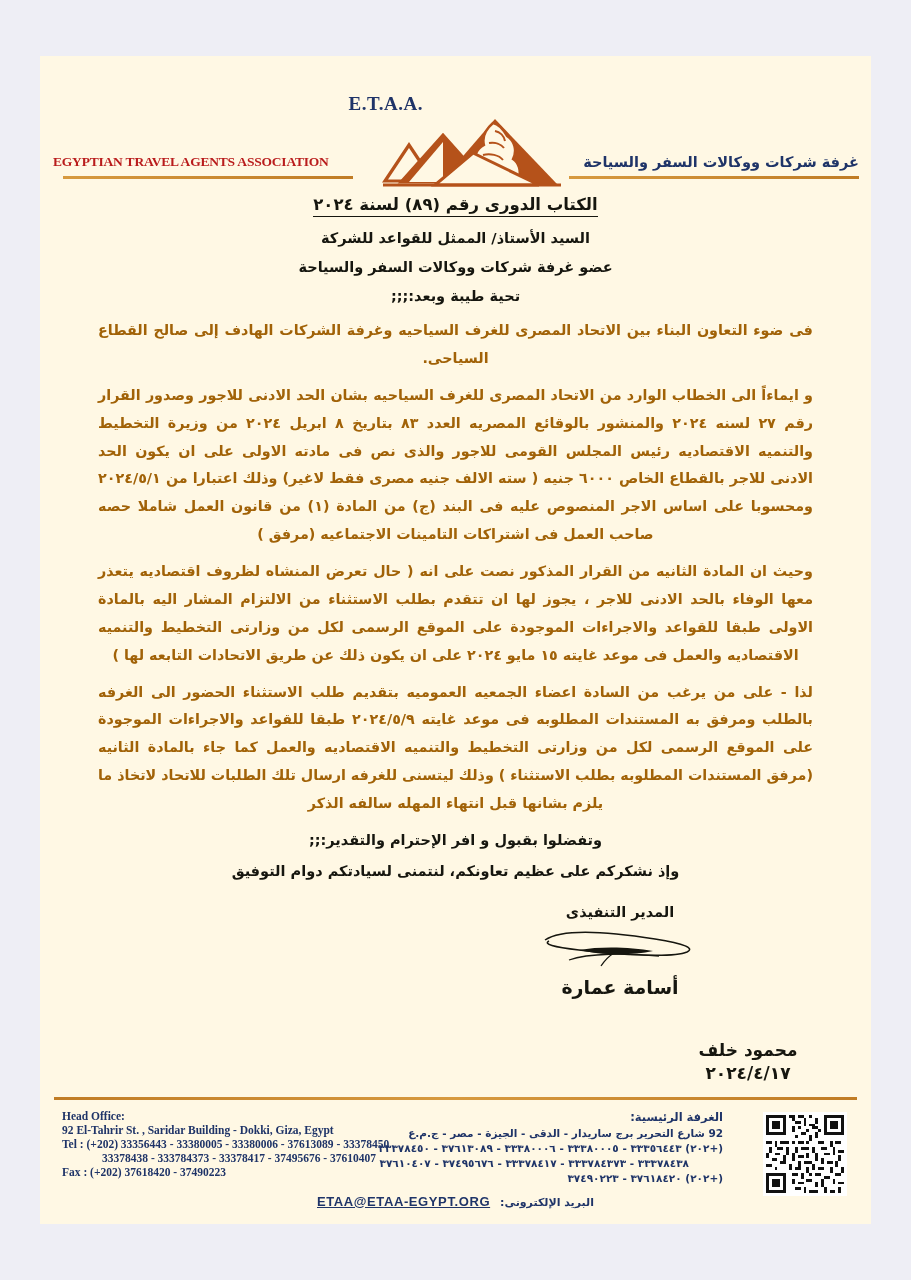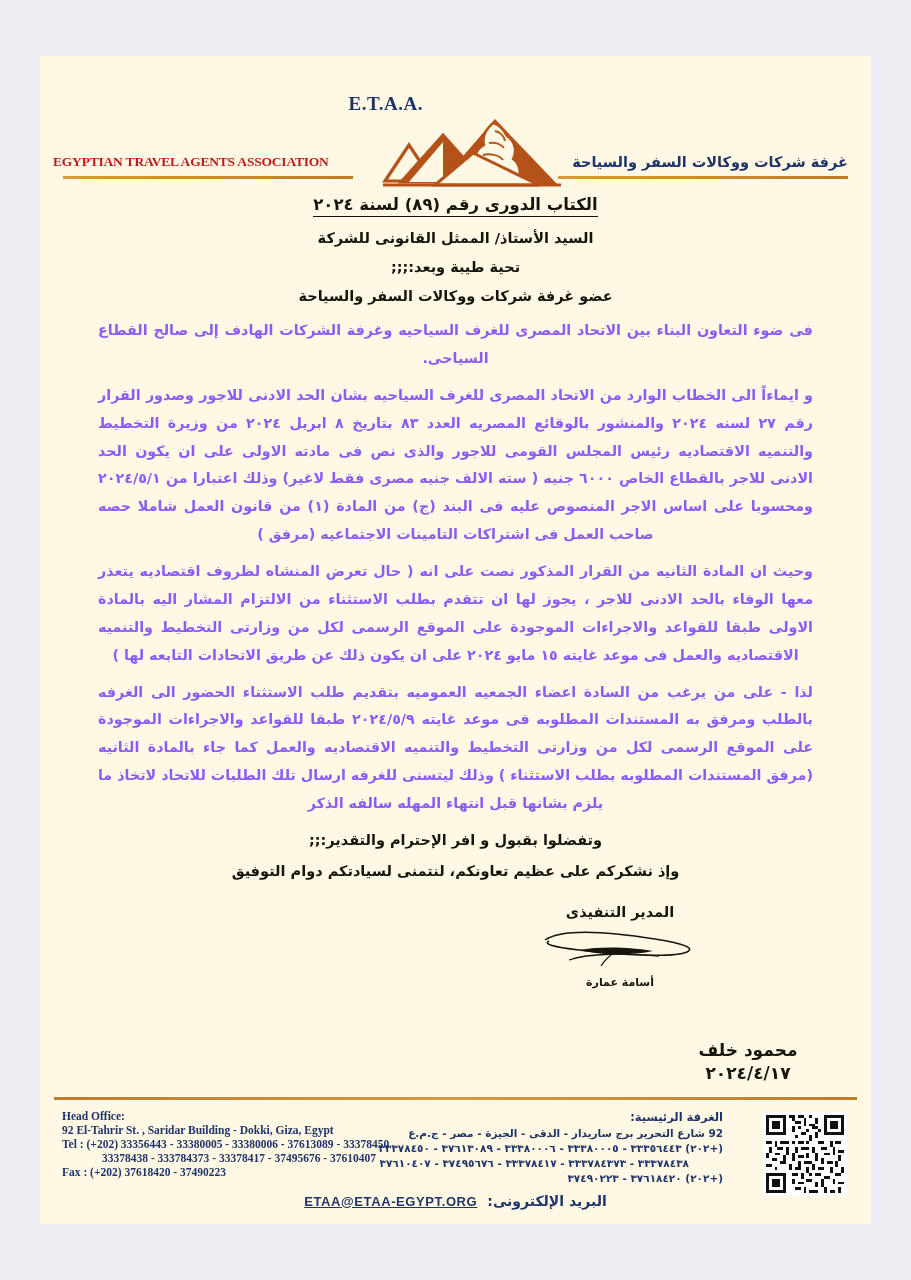--- a/index.html
+++ b/index.html
@@ -56,21 +56,21 @@
     top: 17px;
     left: 12px;
   }
 
   .hdr-side {
     position: absolute;
     top: 98px;
     width: 300px;
   }
   .hdr-left  { left: 13px; text-align: left; }
-  .hdr-right { right: 23px; text-align: right; }
+  .hdr-right { right: 12px; text-align: right; }
 
   .assoc-en {
     font-family: "Liberation Serif", serif;
     font-weight: bold;
     font-size: 13.5px;
     color: #b91c1c;
     letter-spacing: -0.2px;
     direction: ltr;
     white-space: nowrap;
     margin: 0 0 6px 0;
@@ -114,21 +114,21 @@
     font-family: "DejaVu Sans", sans-serif;
     font-weight: bold;
     font-size: 14.5px;
     color: #16160f;
     margin: 0 0 13px 0;
   }
   .para {
     font-family: "DejaVu Sans", sans-serif;
     font-weight: bold;
     font-size: 14.3px;
-    color: #8b5cf6;
+    color: #a16207;
     line-height: 1.95;
     text-align: justify;
     text-align-last: center;
     margin: 0 0 9px 0;
   }
   .para.lead { text-align-last: center; }
   .closing {
     text-align: center;
     font-family: "DejaVu Sans", sans-serif;
     font-weight: bold;
@@ -149,21 +149,21 @@
   .sig-title {
     font-family: "DejaVu Sans", sans-serif;
     font-weight: bold;
     font-size: 14.5px;
     color: #16160f;
     margin: 0 0 2px 0;
   }
   .sig-name {
     font-family: "DejaVu Sans", sans-serif;
     font-weight: bold;
-    font-size: 11px;
+    font-size: 19px;
     color: #16160f;
     margin: 2px 0 8px 0;
   }
   .sig-mark { display: block; margin: 0 auto; }
 
   
   .note-block {
     text-align: center;
     position: absolute;
     right: 48px;
@@ -240,21 +240,21 @@
   .email-row {
     position: absolute;
     left: 0; right: 0;
     bottom: 6px;
     text-align: center;
     direction: rtl;
   }
   .email-lbl {
     font-family: "DejaVu Sans", sans-serif;
     font-weight: bold;
-    font-size: 14px;
+    font-size: 11px;
     color: #1f3468;
   }
   .email-val {
     font-family: "Liberation Sans", sans-serif;
     font-weight: bold;
     font-size: 13px;
     color: #1f3468;
     direction: ltr;
     letter-spacing: 0.6px;
     margin-right: 6px;
@@ -311,23 +311,23 @@
       <div class="hdr-rule"></div>
     </div>
   </div>
 
   <div class="body-area">
 
     <div class="doc-title">
       <span>الكتاب الدورى رقم (٨٩) لسنة ٢٠٢٤</span>
     </div>
 
-    <div class="addr-line">السيد الأستاذ/ الممثل القانونى للشركة</div>
+    <div class="addr-line">السيد الأستاذ/ الممثل للقواعد للشركة</div>
+    <div class="addr-line">عضو غرفة شركات ووكالات السفر والسياحة</div>
     <div class="addr-line">تحية طيبة وبعد:;;;</div>
-    <div class="addr-line">عضو غرفة شركات ووكالات السفر والسياحة</div>
 
     <p class="para lead">فى ضوء التعاون البناء بين الاتحاد المصرى للغرف السياحيه  وغرفة الشركات الهادف إلى صالح القطاع السياحى.</p>
     <p class="para">و ايماءاً الى الخطاب الوارد من الاتحاد المصرى للغرف السياحيه بشان الحد الادنى للاجور وصدور القرار رقم ٢٧ لسنه ٢٠٢٤ والمنشور بالوقائع المصريه العدد ٨٣ بتاريخ ٨ ابريل ٢٠٢٤ من وزيرة التخطيط والتنميه الاقتصاديه رئيس المجلس القومى للاجور  والذى نص فى مادته الاولى على ان يكون الحد الادنى للاجر بالقطاع الخاص ٦٠٠٠ جنيه ( سته الالف جنيه مصرى فقط لاغير) وذلك اعتبارا من ٢٠٢٤/٥/١ ومحسوبا على اساس الاجر المنصوص عليه فى البند (ج) من المادة (١) من قانون العمل شاملا حصه صاحب العمل فى اشتراكات التامينات الاجتماعيه (مرفق )</p>
     <p class="para">وحيث ان المادة الثانيه من القرار المذكور نصت على انه ( حال تعرض المنشاه لظروف اقتصاديه يتعذر معها الوفاء بالحد الادنى للاجر ، يجوز لها ان تتقدم بطلب الاستثناء من الالتزام المشار اليه بالمادة الاولى طبقا للقواعد والاجراءات الموجودة على الموقع الرسمى لكل من وزارتى التخطيط والتنميه الاقتصاديه والعمل فى موعد غايته ١٥ مايو ٢٠٢٤ على ان يكون ذلك عن طريق الاتحادات التابعه لها )</p>
     <p class="para">لذا - على من يرغب من السادة اعضاء الجمعيه العموميه بتقديم طلب الاستثناء الحضور الى الغرفه بالطلب ومرفق به المستندات المطلوبه فى موعد غايته ٢٠٢٤/٥/٩ طبقا للقواعد والاجراءات الموجودة على الموقع الرسمى لكل من وزارتى التخطيط والتنميه الاقتصاديه والعمل كما جاء بالمادة الثانيه (مرفق المستندات المطلوبه بطلب الاستثناء ) وذلك ليتسنى للغرفه ارسال تلك الطلبات للاتحاد لاتخاذ ما يلزم بشانها قبل انتهاء المهله سالفه الذكر</p>
 
     <div class="closing">وتفضلوا بقبول و افر الإحترام والتقدير:;;</div>
     <div class="closing">وإذ نشكركم على عظيم تعاونكم، لنتمنى لسيادتكم دوام التوفيق</div>
 
     <div class="sig-block">

